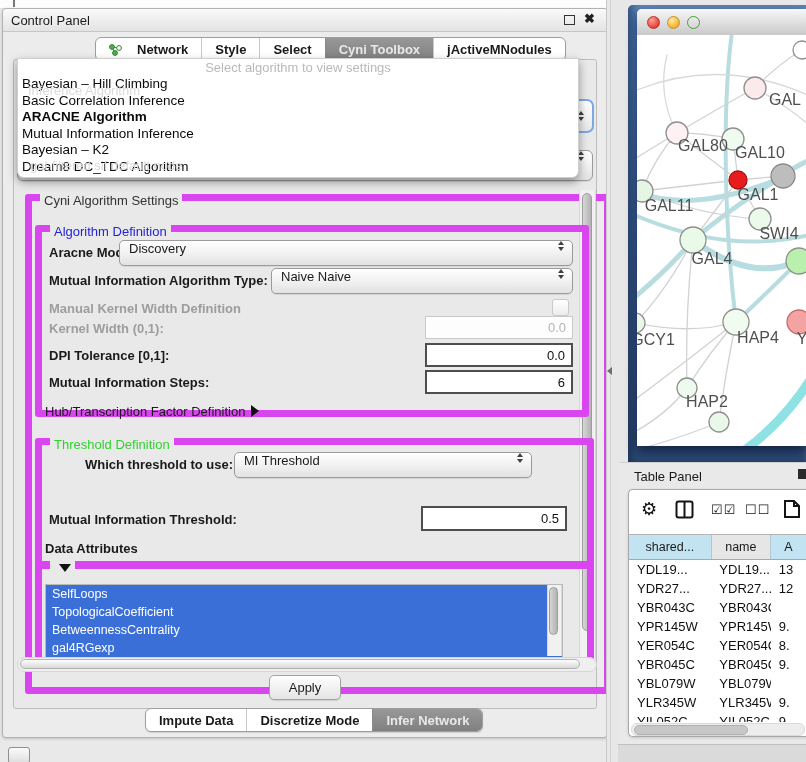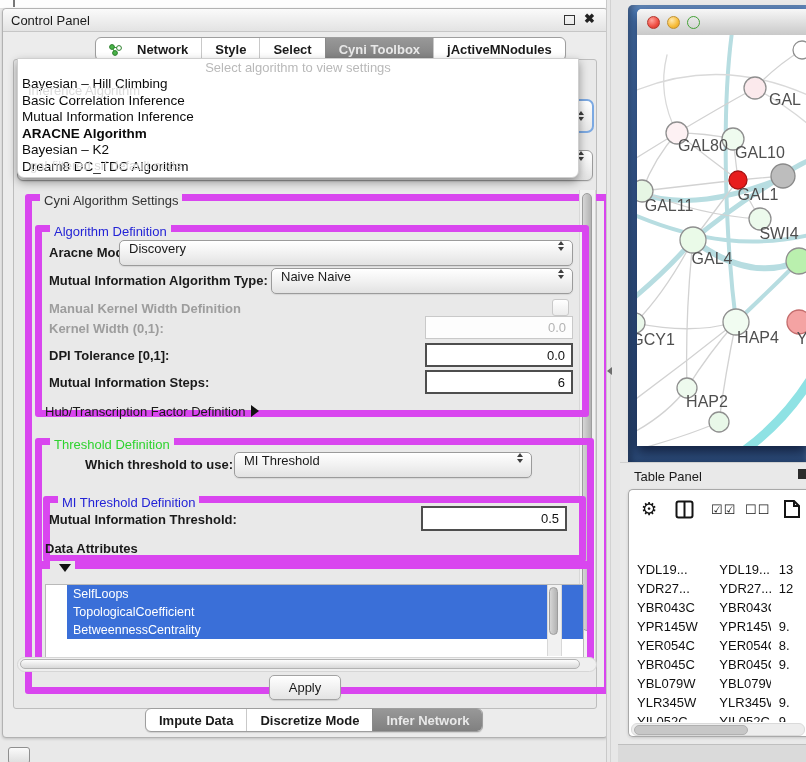--- a/index.html
+++ b/index.html
@@ -63,21 +63,21 @@
 
   
   .sb-track-v{background:#f1f1f1;border-left:1px solid #d8d8d8;border-right:1px solid #d8d8d8;}
   .sb-thumb-v{position:absolute;left:2px;width:10px;border-radius:6px;
     background:linear-gradient(90deg,#d6d6d6,#b2b2b2);border:1px solid #9d9d9d;box-sizing:border-box;}
   .sb-track-h{background:#efefef;border:1px solid #d6d6d6;border-radius:8px;}
   .sb-thumb-h{position:absolute;top:1px;height:10px;border-radius:6px;
     background:linear-gradient(#fdfdfd,#d9d9d9);border:1px solid #b3b3b3;box-sizing:border-box;}
 
   
-  #attr-list{background:#ffffff;border:1px solid #b9b9b9;overflow:hidden;padding-left:21px;}
+  #attr-list{background:#7f1d1d;border:1px solid #b9b9b9;overflow:hidden;}
   .list-item{height:18px;line-height:18px;padding-left:6px;background:#3a6fd8;color:#fff;font-size:12.5px;}
 
   
   #algo-popup{left:14px;top:49px;width:560px;height:118px;background:#fff;
     border:1px solid #cfcfcf;border-radius:0 0 7px 7px;z-index:30;
     box-shadow:0 4px 10px rgba(0,0,0,.38);}
   .popup-prompt{text-align:center;font-size:13px;color:#b9b9b9;height:17px;line-height:17px;}
   .popup-item{font-size:13.5px;color:#0a0a0a;height:16.5px;line-height:16.5px;padding-left:4px;white-space:nowrap;}
   .popup-item.sel{font-weight:700;}
   .ghost{position:absolute;font-size:13px;color:#dadada;white-space:nowrap;}
@@ -192,22 +192,22 @@
         </span>
     </div>
 
     <div class="abs" id="algo-popup">
       <span class="ghost" style="left:10px;top:24px;">Inference Algorithm</span>
       <span class="ghost" style="left:12px;top:99px;">gal-filtered sif default node</span>
       <div class="popup-prompt">Select algorithm to view settings</div>
       <div id="popup-items">
           <div class="popup-item">Bayesian – Hill Climbing</div>
           <div class="popup-item">Basic Correlation Inference</div>
+          <div class="popup-item sel">ARACNE Algorithm</div>
           <div class="popup-item">Mutual Information Inference</div>
-          <div class="popup-item sel">ARACNE Algorithm</div>
           <div class="popup-item">Bayesian – K2</div>
           <div class="popup-item">Dream8 DC_TDC Algorithm</div>
         </div>
     </div>
 
     <div class="abs group" id="cyni-group" style="left:22px;top:175px;width:572px;height:486px;">
       <span class="legend">Cyni Algorithm Settings</span>
     </div>
 
     <div class="abs sb-track-v" style="left:576px;top:181px;width:15px;height:474px;">
@@ -256,38 +256,36 @@
       <span class="legend t-green">Threshold Definition</span>
     </div>
     <span class="abs lbl b" style="left:82px;top:448px;">Which threshold to use:</span>
     <div class="abs combo" style="left:231px;top:443px;width:298px;">
       <span>MI Threshold</span>
       <span class="spin">
           <i class="up"></i>
           <i class="dn"></i>
         </span>
     </div>
-    <div class="abs group" style="left:40px;top:477px;width:529px;height:52px;">
-      <span class="legend t-blue">MI Threshold Definition</span>
-    </div>
     <span class="abs lbl b" style="left:46px;top:503px;">Mutual Information Threshold:</span>
     <div class="abs field" style="left:418px;top:497px;width:146px;height:25px;">
       <span>0.5</span>
     </div>
 
     <div class="abs group" style="left:32px;top:543px;width:545px;height:100px;border-bottom:none;">
       <span class="legend">
         <span class="tri-down"></span>
       </span>
     </div>
     <span class="abs lbl b" style="left:42px;top:532px;">Data Attributes</span>
     <div class="abs" id="attr-list" style="left:42px;top:575px;width:516px;height:73px;">
         <div class="list-item">SelfLoops</div>
         <div class="list-item">TopologicalCoefficient</div>
         <div class="list-item">BetweennessCentrality</div>
+        <div class="list-item">gal4RGexp</div>
       </div>
     <div class="abs sb-track-v" style="left:544px;top:576px;width:13px;height:71px;">
       <div class="sb-thumb-v" style="top:2px;height:48px;left:1px;width:9px;"></div>
     </div>
 
     <div class="abs sb-track-h" style="left:14px;top:648px;width:578px;height:13px;">
       <div class="sb-thumb-h" style="left:2px;width:560px;"></div>
     </div>
 
     <div class="abs btn" id="apply-btn" style="left:266px;top:666px;width:70px;height:23px;">
@@ -397,20 +395,25 @@
         </span>
         <span class="tbi" style="left:82px;font-size:13px;letter-spacing:1px;">☑☑</span>
         <span class="tbi" style="left:116px;font-size:13px;letter-spacing:1px;">☐☐</span>
         <span class="tbi" style="left:154px;">
           <svg width="18" height="20">
               <path d="M2 2 h9 l5 5 v11 h-14 z" fill="none" stroke="#141414" stroke-width="2"></path>
               <path d="M11 2 v5 h5" fill="none" stroke="#141414" stroke-width="2"></path>
             </svg>
         </span>
       </div>
+      <div class="abs" id="tp-header">
+          <div class="hcell" style="width: 92px; background: rgb(194, 228, 242);">shared...</div>
+          <div class="hcell" style="width: 66px; background: rgb(230, 230, 230);">name</div>
+          <div class="hcell" style="width: 40px; background: rgb(194, 228, 242);">A</div>
+        </div>
       <div class="abs" id="tp-rows">
           <div class="trow">
             <div class="tcell" style="width: 92px;">YDL19...</div>
             <div class="tcell" style="width: 66px;">YDL19...</div>
             <div class="tcell" style="width: 40px;">13</div>
           </div>
           <div class="trow">
             <div class="tcell" style="width: 92px;">YDR27...</div>
             <div class="tcell" style="width: 66px;">YDR27...</div>
             <div class="tcell" style="width: 40px;">12</div>

